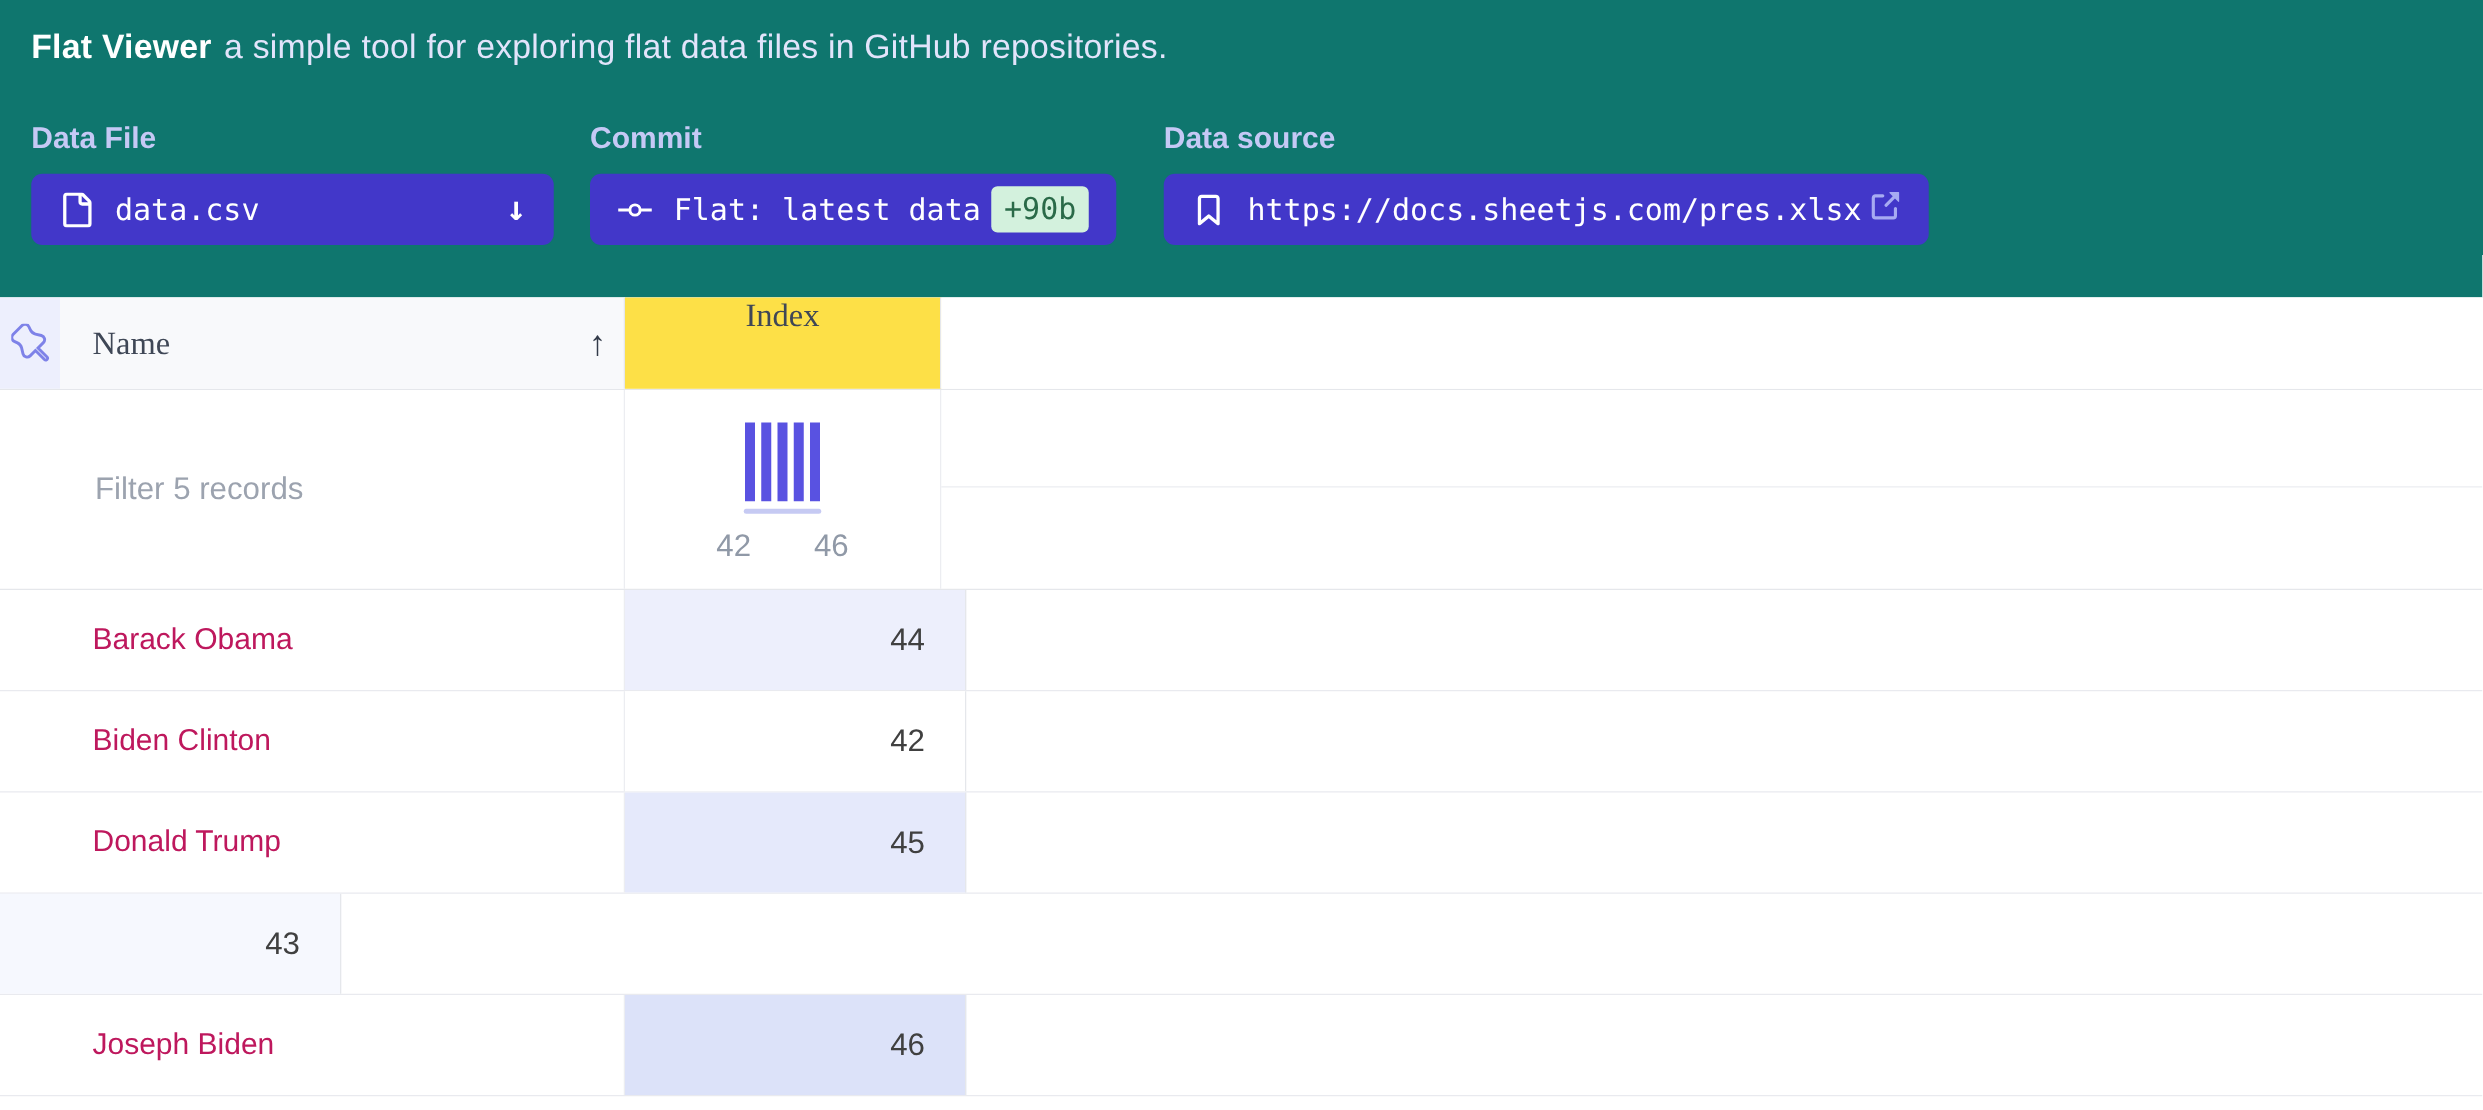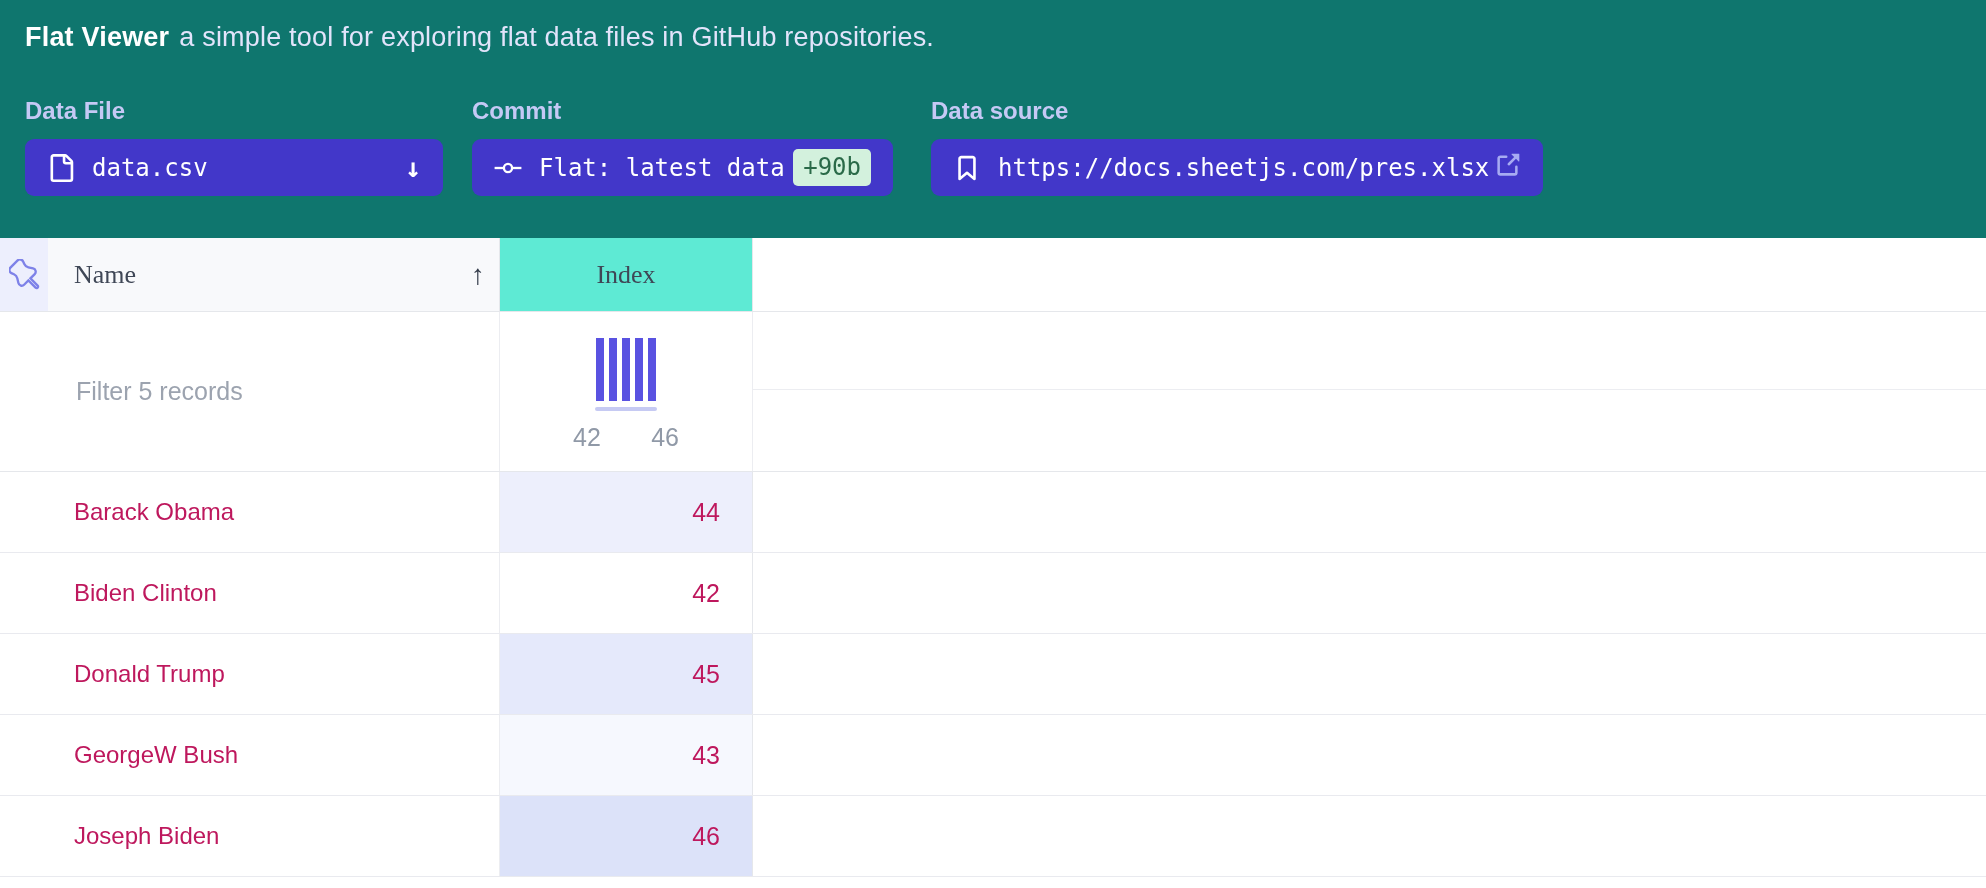--- a/index.html
+++ b/index.html
@@ -43,22 +43,22 @@
     align-items:center;justify-content:center;cursor:pointer;
   }
   .pin-icon{width:31px;height:31px;color:#7E82E8;}
   .col-name-header{
     width:452px;box-sizing:border-box;background:#F8F9FB;border-right:1px solid #E5E7EB;
     display:flex;align-items:center;padding:0 14px 0 26px;cursor:pointer;
   }
   .col-header-text{font-size:26px;font-weight:500;color:#3F4756;font-family:Liberation Serif, serif;}
   .sort-arrow{margin-left:auto;font-size:28px;color:#333B49;}
   .col-index-header{
-    width:253px;box-sizing:border-box;background:#5eead4;border-right:1px solid #E5E7EB;
-    display:flex;align-items:center;justify-content:center;cursor:pointer;
+    width:253px;box-sizing:border-box;background:#fde047;border-right:1px solid #E5E7EB;
+    display:flex;align-items:flex-start;justify-content:center;cursor:pointer;
   }
   .header-rest{flex:1;background:#FFFFFF;}
   
   .filter-row{display:flex;height:159px;border-bottom:1px solid #E5E7EB;position:relative;}
   .filter-name-cell{width:500px;box-sizing:border-box;border-right:1px solid #ECEDF1;display:flex;align-items:center;}
   .filter-input{
     border:none;outline:none;width:380px;margin-left:74px;font-family:"Liberation Sans", sans-serif;
     font-size:25px;color:#1A1D23;background:transparent;
   }
   .filter-input::placeholder{color:#9CA3AF;}
@@ -77,23 +77,23 @@
   }
   .filter-rest{flex:1;position:relative;}
   .half-line{position:absolute;left:0;right:0;top:77px;height:1px;background:#ECEDF1;}
   
   .data-row{display:flex;height:80px;border-bottom:1px solid #E9EAEF;}
   .name-cell{
     width:500px;box-sizing:border-box;border-right:1px solid #ECEDF1;
     display:flex;align-items:center;padding-left:74px;font-size:24px;color:#be185d;
   }
   .index-cell{
-    width:253px;box-sizing:border-box;border-right:1px solid #E5E7EB;
+    width:273px;box-sizing:border-box;border-right:1px solid #E5E7EB;
     display:flex;align-items:center;justify-content:flex-end;padding-right:32px;
-    font-size:25px;color:#be185d;
+    font-size:25px;color:#404040;
   }
   .row-rest{flex:1;}
   .shade-42{background:#FFFFFF;}
   .shade-43{background:#F6F8FE;}
   .shade-44{background:#EDEFFC;}
   .shade-45{background:#E5E9FB;}
   .shade-46{background:#DCE2F9;}
 </style>
 </head>
 <body>
@@ -207,21 +207,20 @@
         <div class="row-rest"></div>
       </div>
 
       <div class="data-row">
         <div class="name-cell">Donald Trump</div>
         <div class="index-cell shade-45">45</div>
         <div class="row-rest"></div>
       </div>
 
       <div class="data-row">
-        <div class="name-cell">GeorgeW Bush</div>
         <div class="index-cell shade-43">43</div>
         <div class="row-rest"></div>
       </div>
 
       <div class="data-row">
         <div class="name-cell">Joseph Biden</div>
         <div class="index-cell shade-46">46</div>
         <div class="row-rest"></div>
       </div>
 

